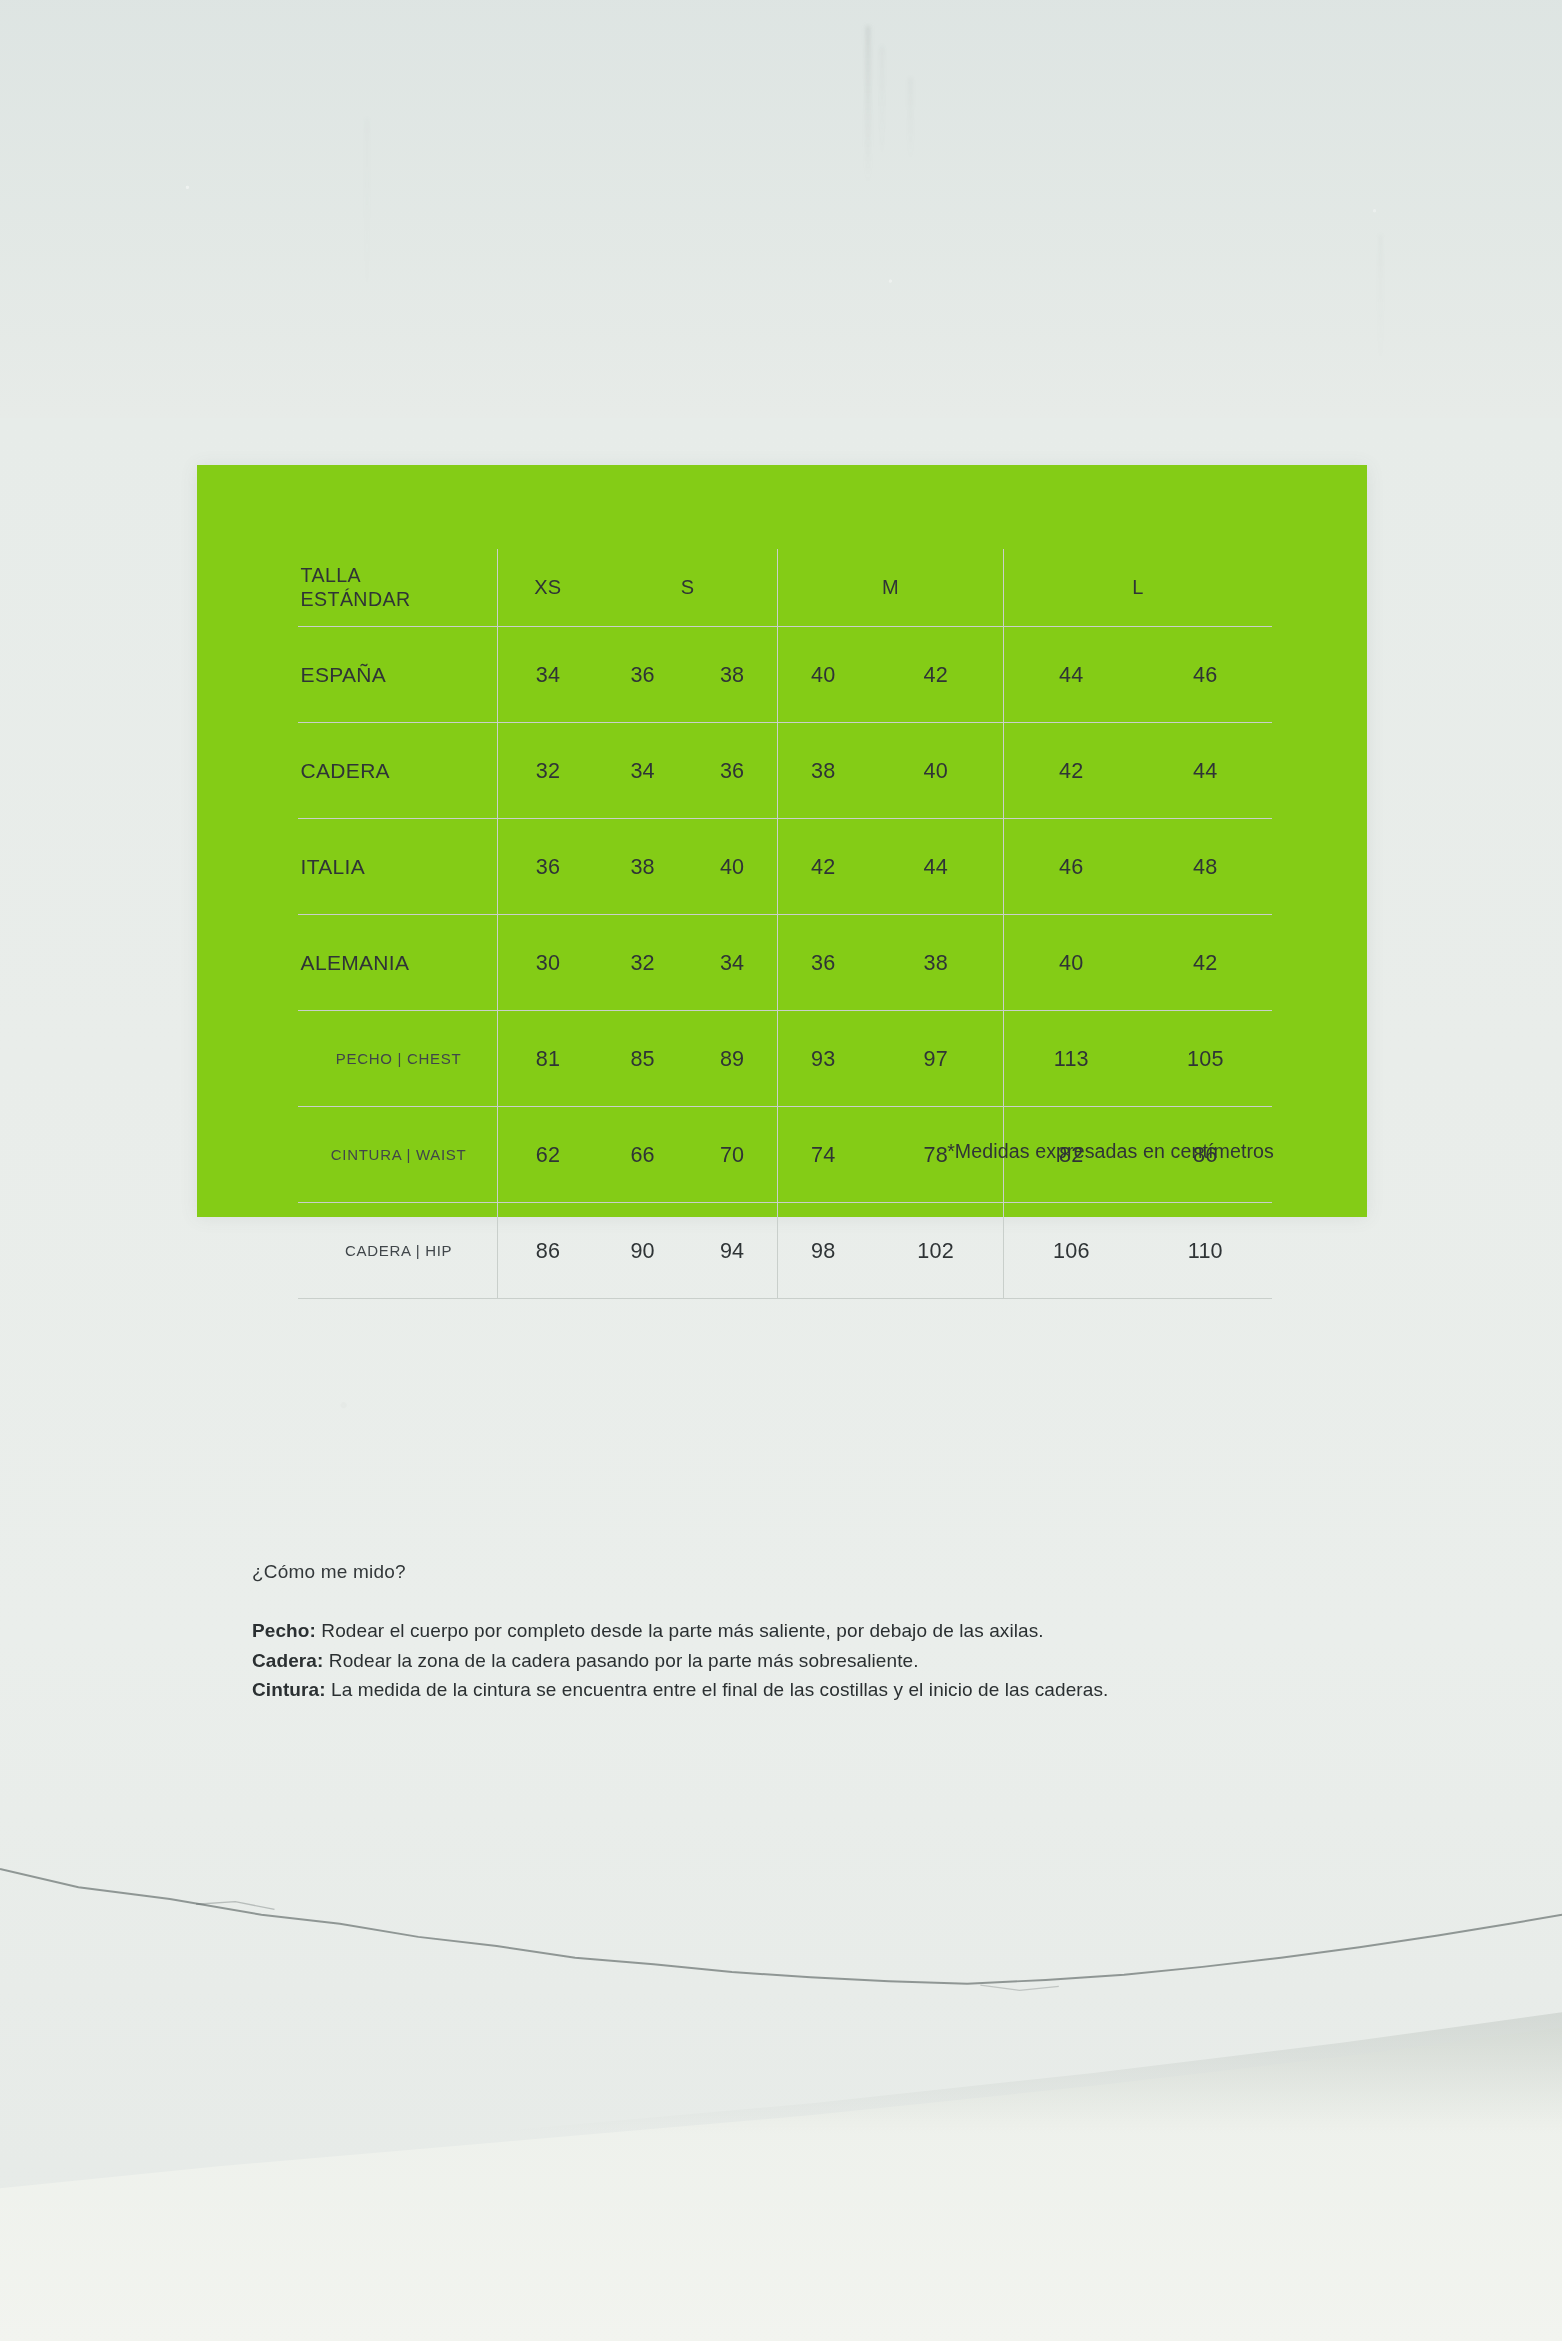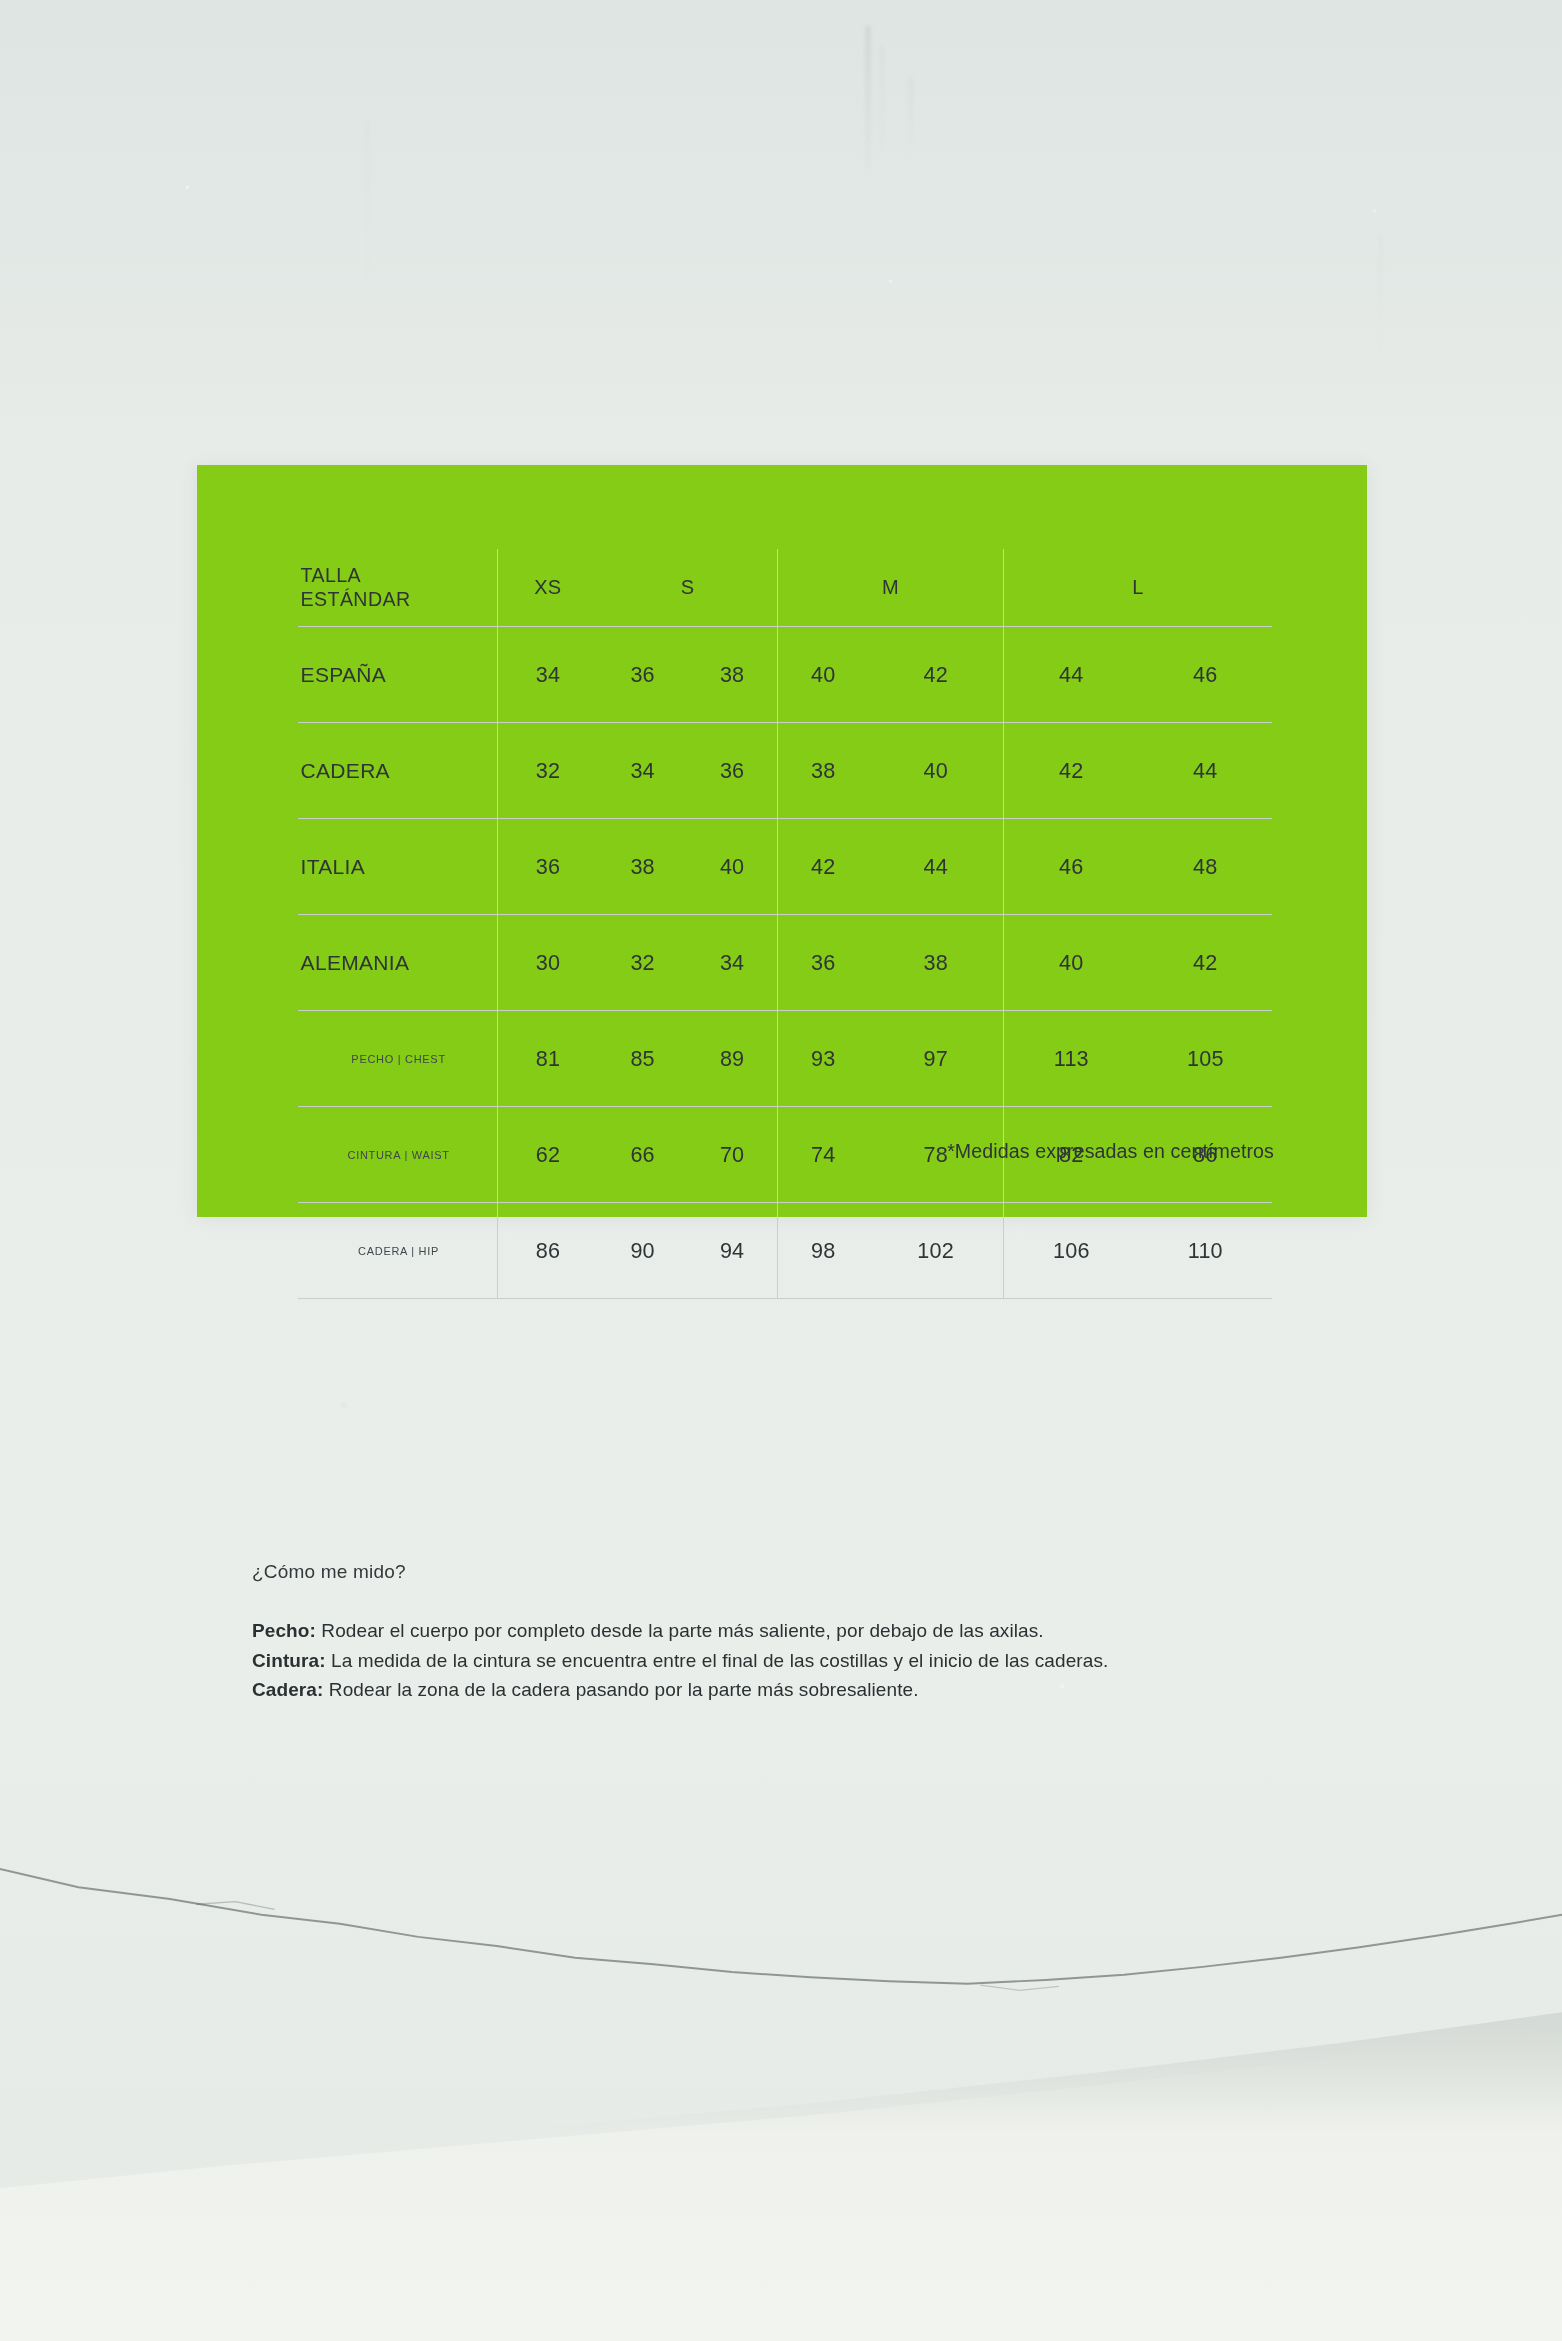--- a/index.html
+++ b/index.html
@@ -132,21 +132,21 @@
   }
   .num {
     font-size: 21.6px;
     color: #2f3436;
     letter-spacing: 0.2px;
   }
 
   .meas-row td { height: 95px; }
   .meas-name {
     text-align: center;
-    font-size: 11px;
+    font-size: 15px;
     letter-spacing: 0.7px;
     color: #40464a;
     padding-left: 2.6px !important;
   }
 
   .thick-top td { border-top: 0.7px solid #c9cfcb; }
 
   .note {
     position: absolute;
     right: 93px;
@@ -304,16 +304,16 @@
     </table>
 
     <div class="note">*Medidas expresadas en centímetros</div>
 
   </div>
 </div>
 
 <div class="howto">
   <div class="howto-title">¿Cómo me mido?</div>
   <p><b>Pecho:</b><span> Rodear el cuerpo por completo desde la parte más saliente, por debajo de las axilas.</span></p>
+  <p><b>Cadera:</b><span> Rodear la zona de la cadera pasando por la parte más sobresaliente.</span></p>
   <p><b>Cintura:</b><span> La medida de la cintura se encuentra entre el final de las costillas y el inicio de las caderas.</span></p>
-  <p><b>Cadera:</b><span> Rodear la zona de la cadera pasando por la parte más sobresaliente.</span></p>
 </div>
 
 
 </body></html>

